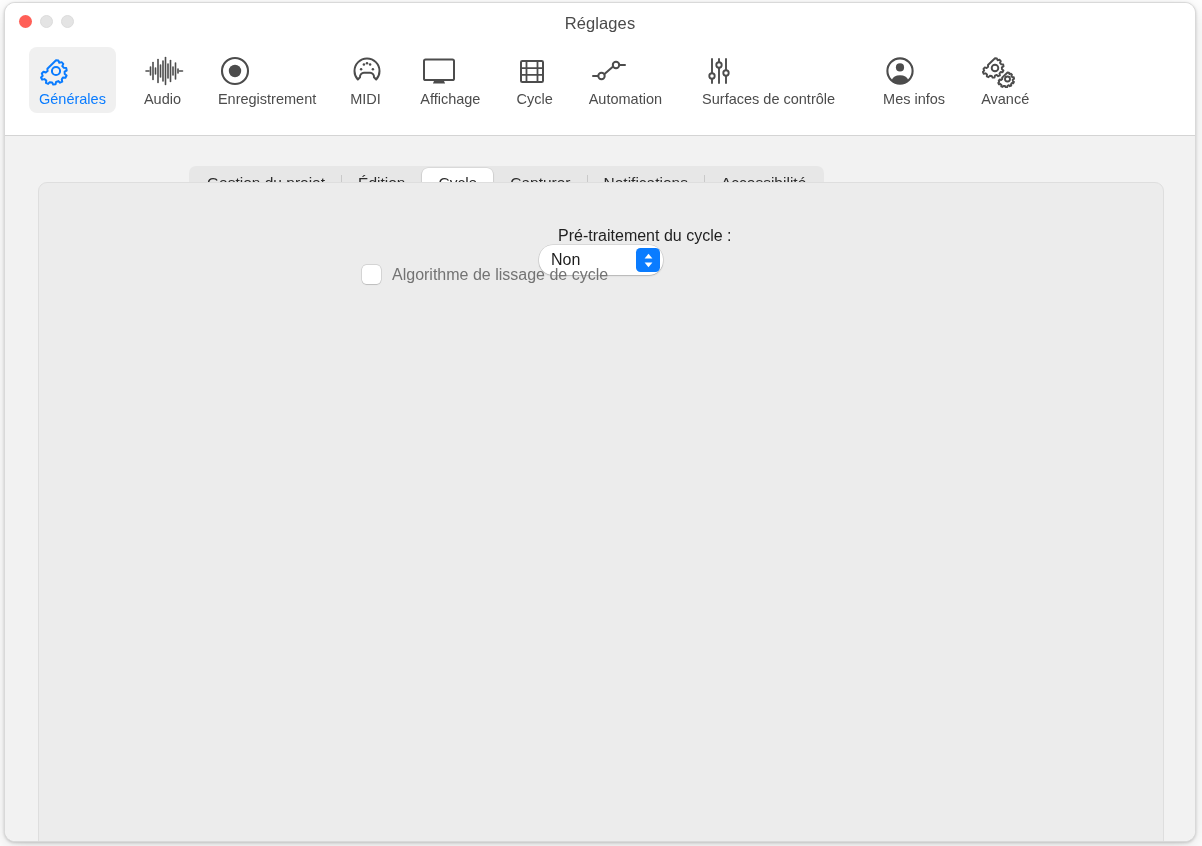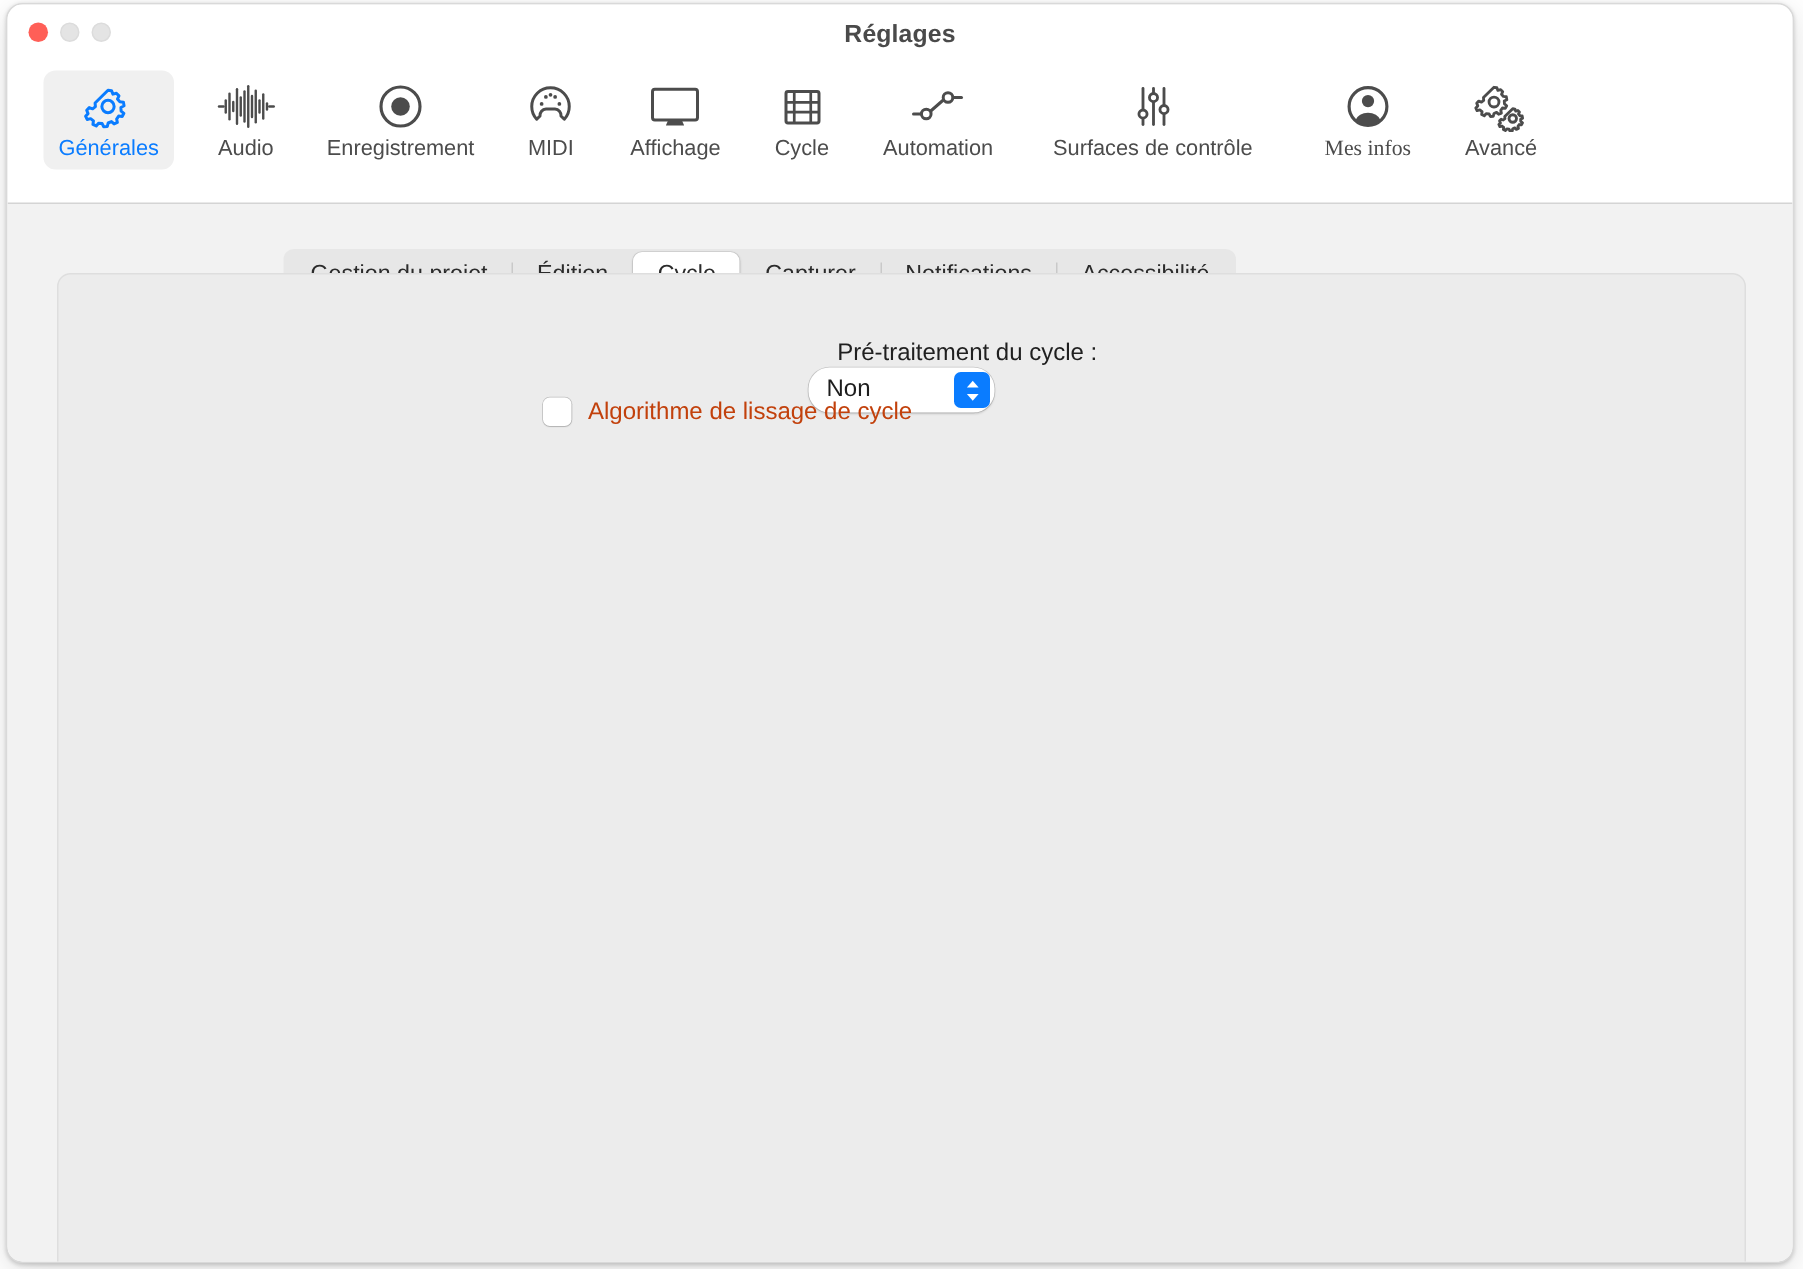--- a/index.html
+++ b/index.html
@@ -51,41 +51,41 @@
   .light.min    { background: #e4e4e4; border: 1px solid #dcdcdc; }
   .light.zoom   { background: #e4e4e4; border: 1px solid #dcdcdc; }
 
   .window-title {
     position: absolute;
     top: 11px;
     left: 0;
     width: 100%;
     text-align: center;
     font-size: 16.5px;
-    font-weight: bold;
+    font-weight: normal;
     color: #4a4a4a;
     letter-spacing: 0.1px;
   }
 
   .toolbar {
     position: absolute;
     top: 44px;
     left: 0;
     width: 100%;
     height: 80px;
     display: flex;
     align-items: flex-start;
     padding-left: 24px;
     padding-right: 16px;
   }
 
   .tb-item {
     display: flex;
     flex-direction: column;
-    align-items: center;
+    align-items: flex-start;
     justify-content: flex-start;
     padding: 6px 10px 5px 10px;
     border-radius: 8px;
     min-width: 52px;
     cursor: default;
   }
   .tb-item.selected {
     background: #f0f0f0;
   }
   .tb-icon {
@@ -105,21 +105,21 @@
 
   .sp-generales   { margin-left: 0px;  }
   .sp-audio       { margin-left: 18px; }
   .sp-enreg       { margin-left: 14px; }
   .sp-midi        { margin-left: 14px; }
   .sp-affichage   { margin-left: 16px; }
   .sp-partition   { margin-left: 16px; }
   .sp-film        { margin-left: 16px; }
   .sp-automation  { margin-left: 16px; }
   .sp-surfaces    { margin-left: 20px; }
-  .sp-mesinfos    { margin-left: 28px; font-family: Liberation Serif, serif; }
+  .sp-mesinfos    { margin-left: 28px; }
   .sp-avance      { margin-left: 16px; }
 
   
   .body {
     position: relative;
     height: 706px;
     background: #f2f2f2;
   }
 
   
@@ -232,21 +232,21 @@
     height: 19px;
     background: #ffffff;
     border-radius: 4.5px;
     box-shadow: 0 0 0 0.5px rgba(0,0,0,0.18), 0 0.5px 1px rgba(0,0,0,0.12);
     cursor: default;
     flex: 0 0 19px;
   }
   .check-label {
     margin-left: 11px;
     font-size: 16px;
-    color: #c2410c;
+    color: #737373;
     white-space: nowrap;
   }
 </style>
 </head>
 <body>
 
 <div class="window">
 
   <div class="titlebar">
 

